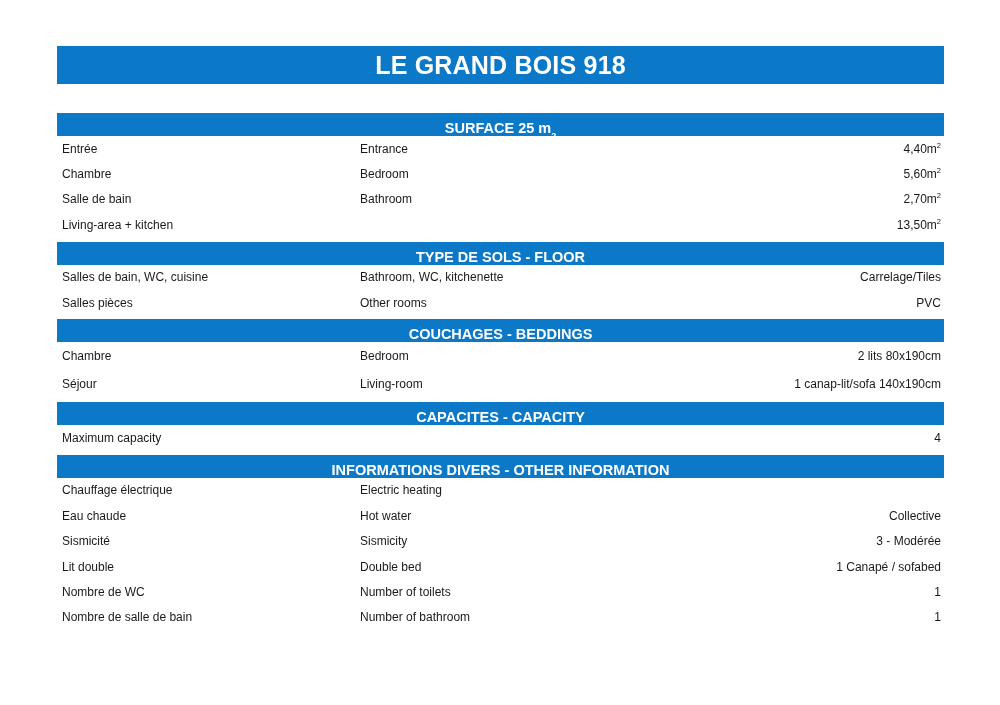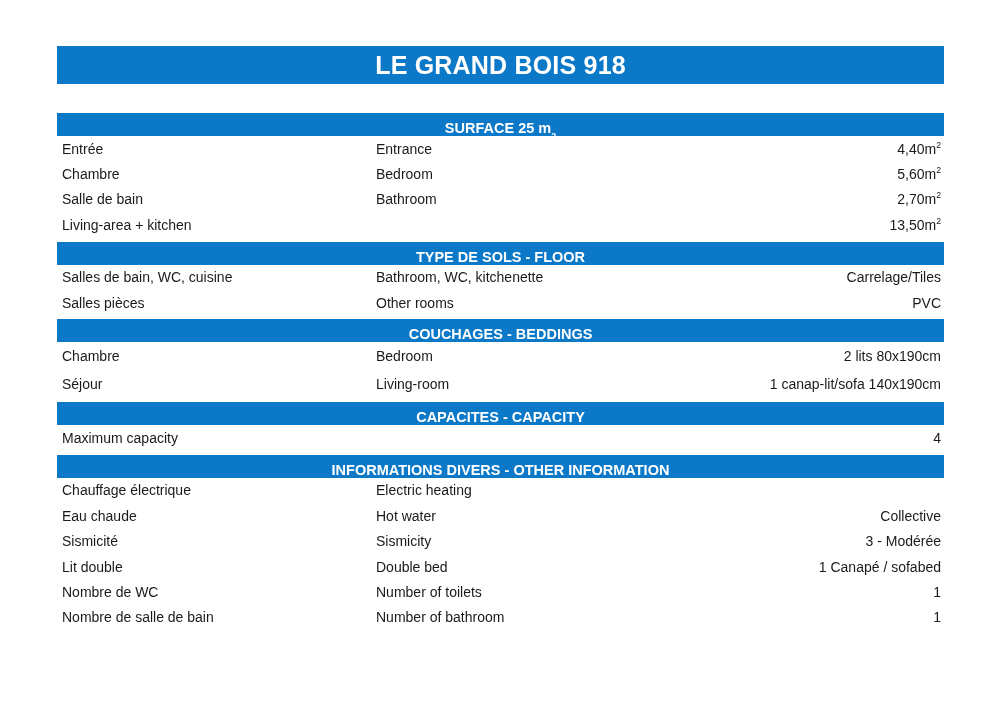--- a/index.html
+++ b/index.html
@@ -44,22 +44,21 @@
     font-size: 62%;
     line-height: 0;
     margin-top: -6px;
   }
   .row {
     display: flex;
     align-items: center;
     height: 25.4px;
     padding-left: 5px;
     padding-right: 3px;
-    font-size: 14px;
-    gap: 16px;
+    font-size: 12px;
   }
   .rows-tall .row { height: 28px; }
   .c1 { flex: 0 0 298px; white-space: nowrap; }
   .c2 { flex: 1 1 auto; white-space: nowrap; }
   .c3 { flex: 0 0 auto; text-align: right; white-space: nowrap; }
   .c3 sup {
     font-size: 62%;
     line-height: 0;
   }
 </style>

